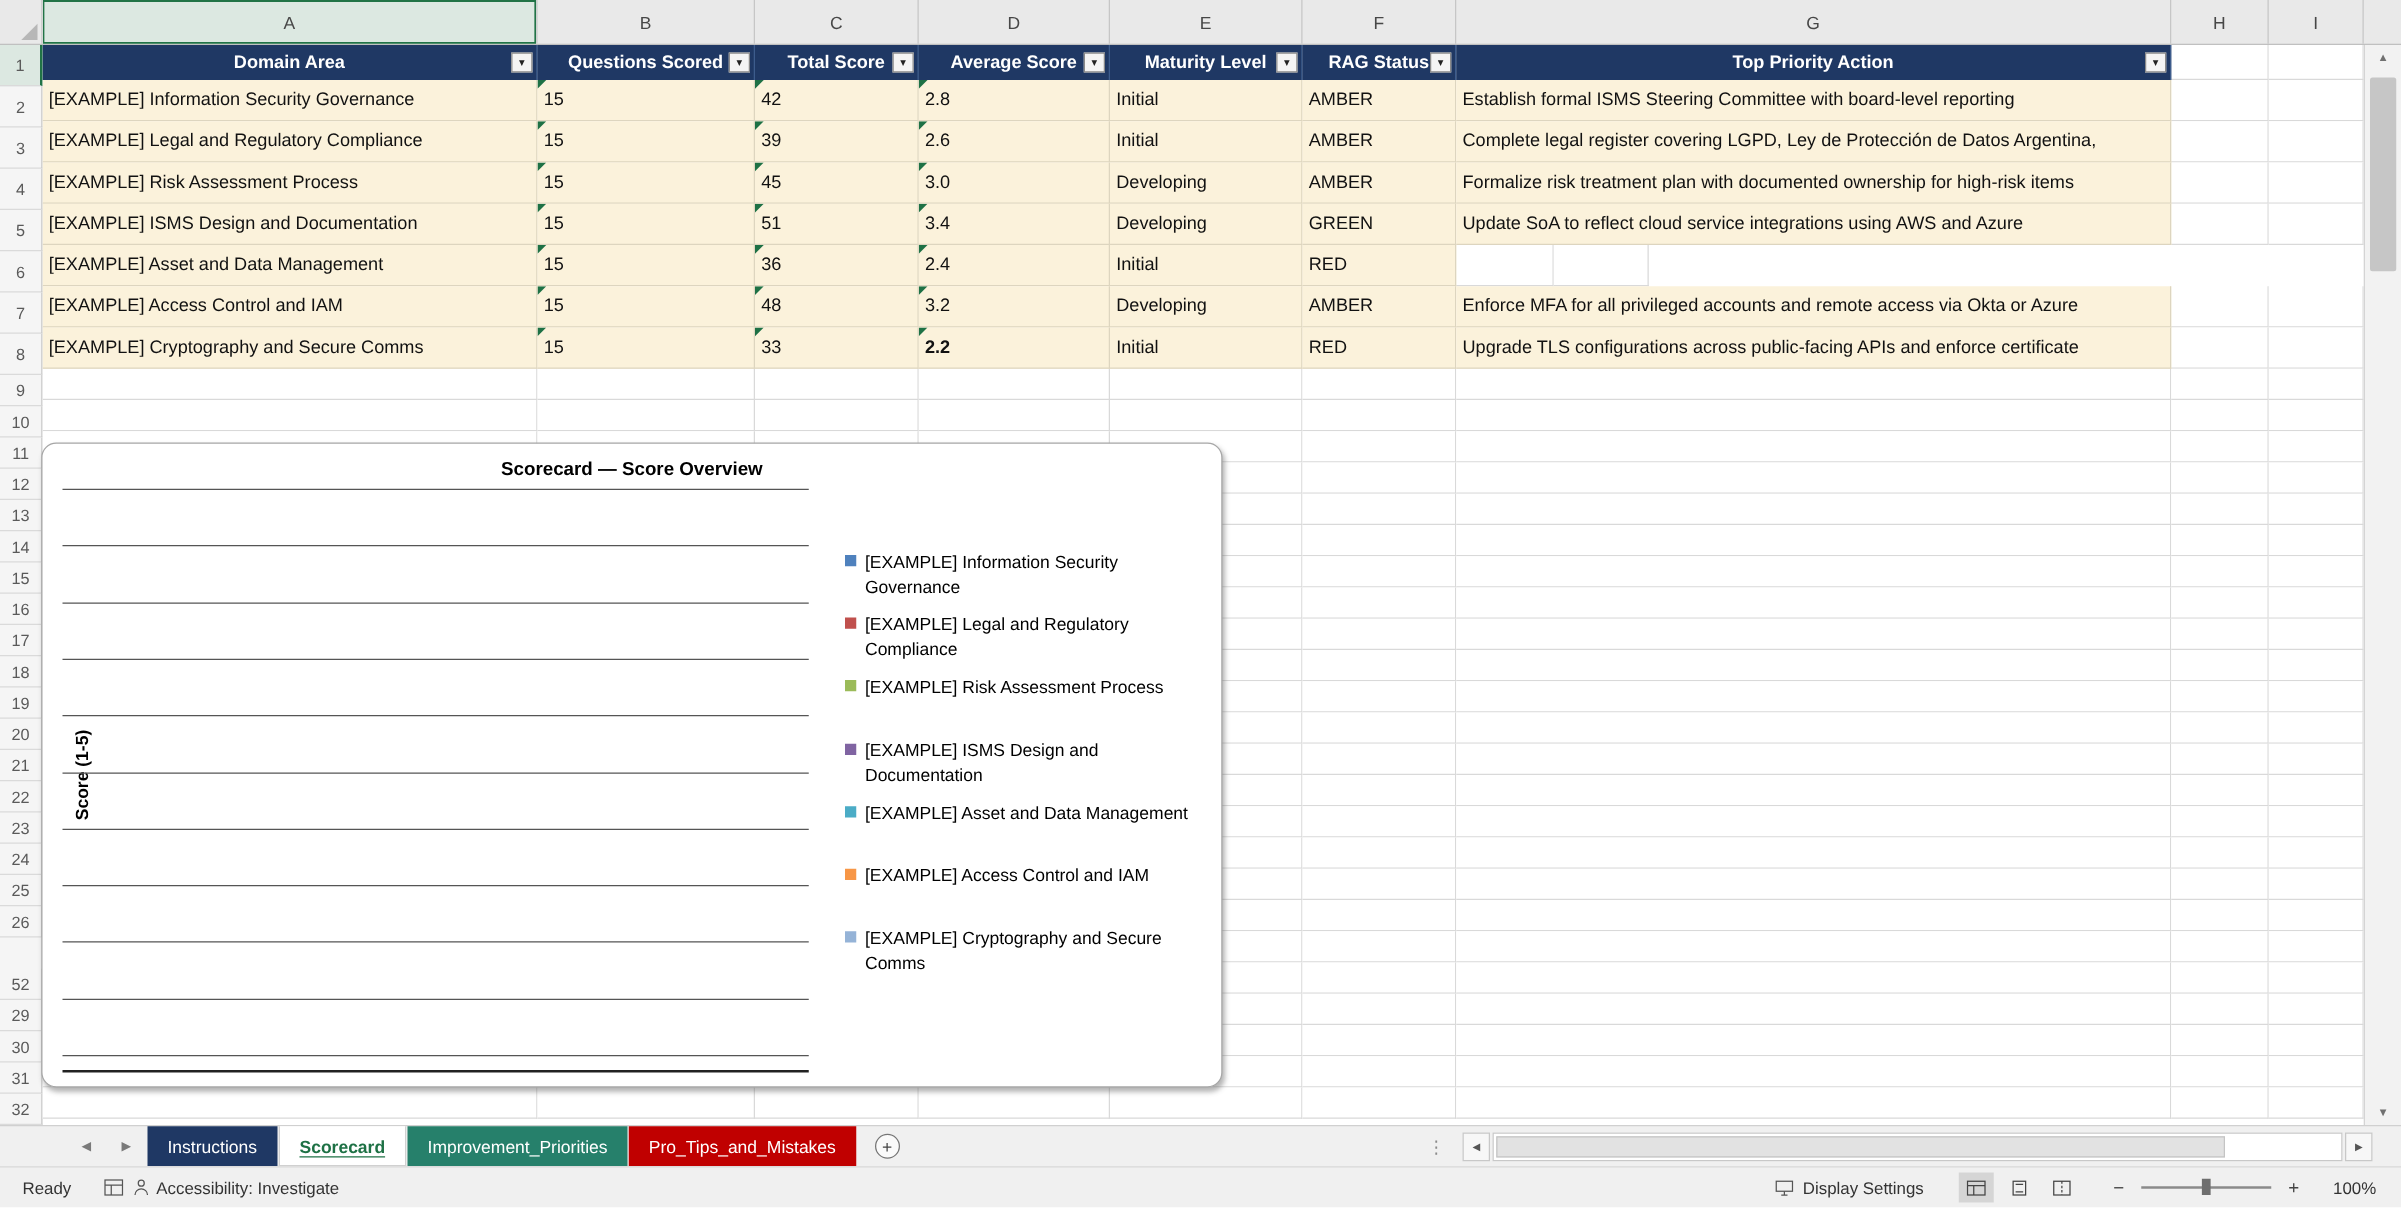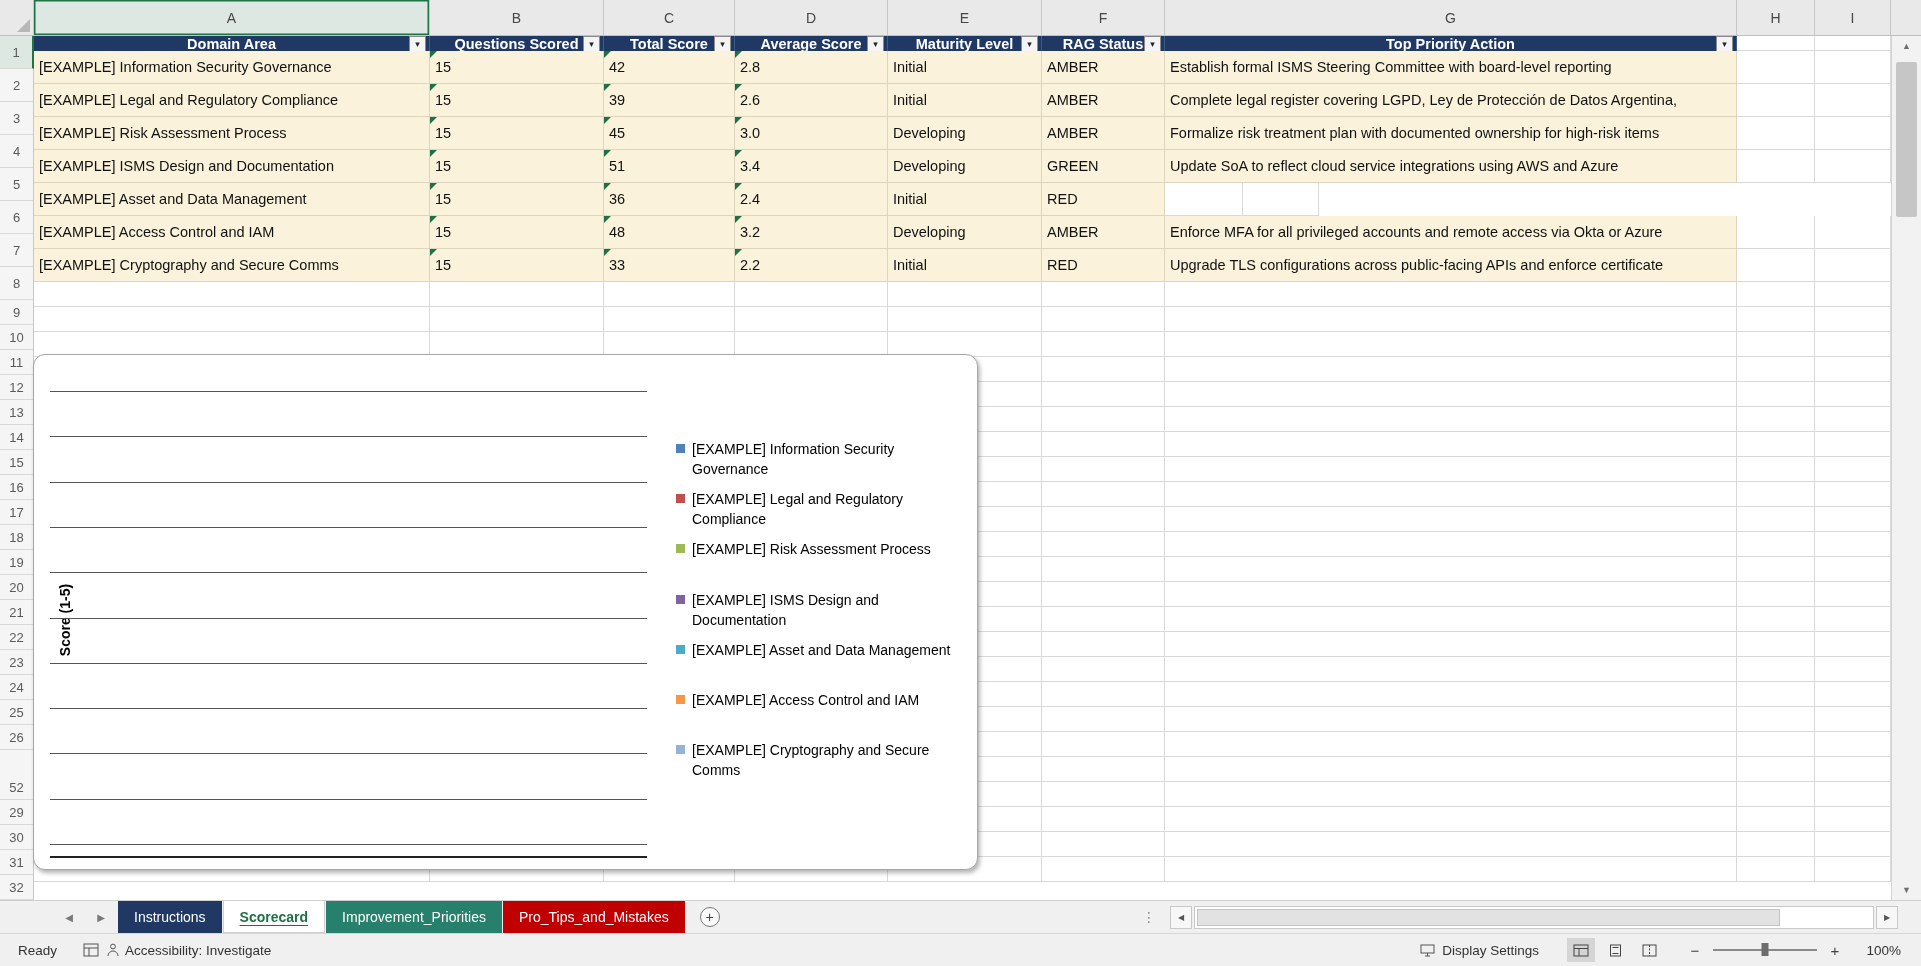--- a/index.html
+++ b/index.html
@@ -18,21 +18,21 @@
 
   
   .rownums { position:absolute; top:36px; left:0; width:34px; height:864px; background:#F5F5F5; }
   .rownum { border-right:1px solid #C6C6C6; border-bottom:1px solid #DADADA; display:flex;
             align-items:center; justify-content:center; font-size:13px; color:#5A5A5A; }
   .rownum.sel { background:#DCE8E1; border-right:2px solid #217346; }
 
   
   .cellsarea { position:absolute; top:36px; left:34px; width:1857px; height:864px; overflow:hidden; }
   .srow { display:flex; }
-  .hrow { height:15px; }
+  .hrow { height:28px; }
   .drow { height:33px; }
   .erow { height:25px; }
   .hcell { background:var(--header-bg,#1F3864); color:#fff; font-weight:bold; font-size:14.5px;
            display:flex; align-items:center; justify-content:center; position:relative; height:100%;
            border-right:1px solid #3D5C8C; overflow:hidden; }
   .fbtn { position:absolute; right:3px; top:50%; transform:translateY(-50%); width:17px; height:16px;
           background:#F4F4F4; border:1px solid #8A8A8A; color:#222; font-size:9px; line-height:14px;
           display:flex; align-items:center; justify-content:center; }
   .dcell { background:var(--row-bg,#FBF2DB); border-right:1px solid #DDD5BF; border-bottom:1px solid #DDD5BF;
            font-size:14.5px; color:#111; display:flex; align-items:center; padding:0 5px; position:relative;
@@ -366,21 +366,21 @@
             <span>[EXAMPLE] Cryptography and Secure Comms</span>
           </div>
           <div class="dcell" style="width: 174px;">
             <span class="gtri"></span>
             <span>15</span>
           </div>
           <div class="dcell" style="width: 131px;">
             <span class="gtri"></span>
             <span>33</span>
           </div>
-          <div class="dcell" style="width: 153px;">
+          <div class="dcell" style="width: 153px; font-weight: bold;">
             <span class="gtri"></span>
             <span>2.2</span>
           </div>
           <div class="dcell" style="width: 154px;">
             <span>Initial</span>
           </div>
           <div class="dcell" style="width: 123px;">
             <span>RED</span>
           </div>
           <div class="dcell" style="width: 572px;">
@@ -650,20 +650,21 @@
           <div class="ecell" style="width: 154px;"></div>
           <div class="ecell" style="width: 123px;"></div>
           <div class="ecell" style="width: 572px;"></div>
           <div class="ecell" style="width: 78px;"></div>
           <div class="ecell" style="width: 76px;"></div>
         </div>
       </div>
   </div>
 
   <div class="chartpanel">
+    <div class="ctitle">Scorecard — Score Overview</div>
     <div class="ylabel">Score (1-5)</div>
     <div class="plot">
       <div class="xaxis"></div>
     <div class="gline" style="top: 0px;"></div>
         <div class="gline" style="top: 45.3px;"></div>
         <div class="gline" style="top: 90.6px;"></div>
         <div class="gline" style="top: 135.9px;"></div>
         <div class="gline" style="top: 181.2px;"></div>
         <div class="gline" style="top: 226.5px;"></div>
         <div class="gline" style="top: 271.8px;"></div>

